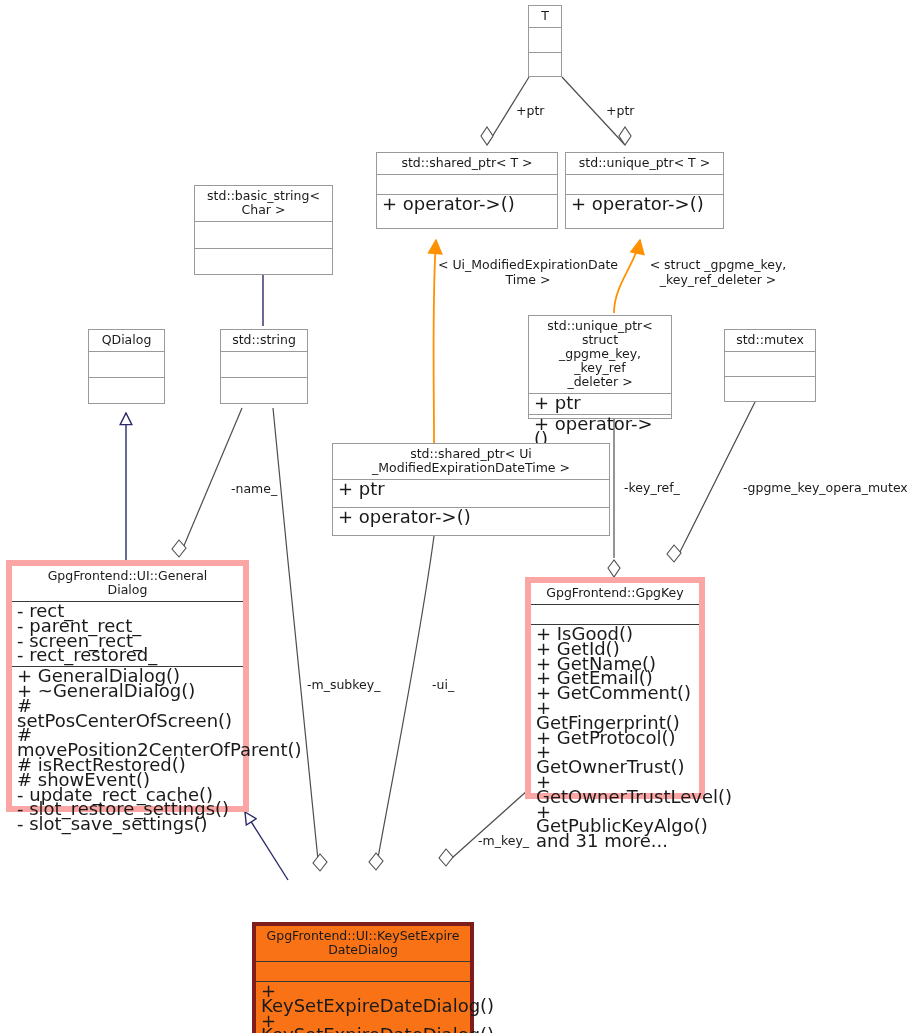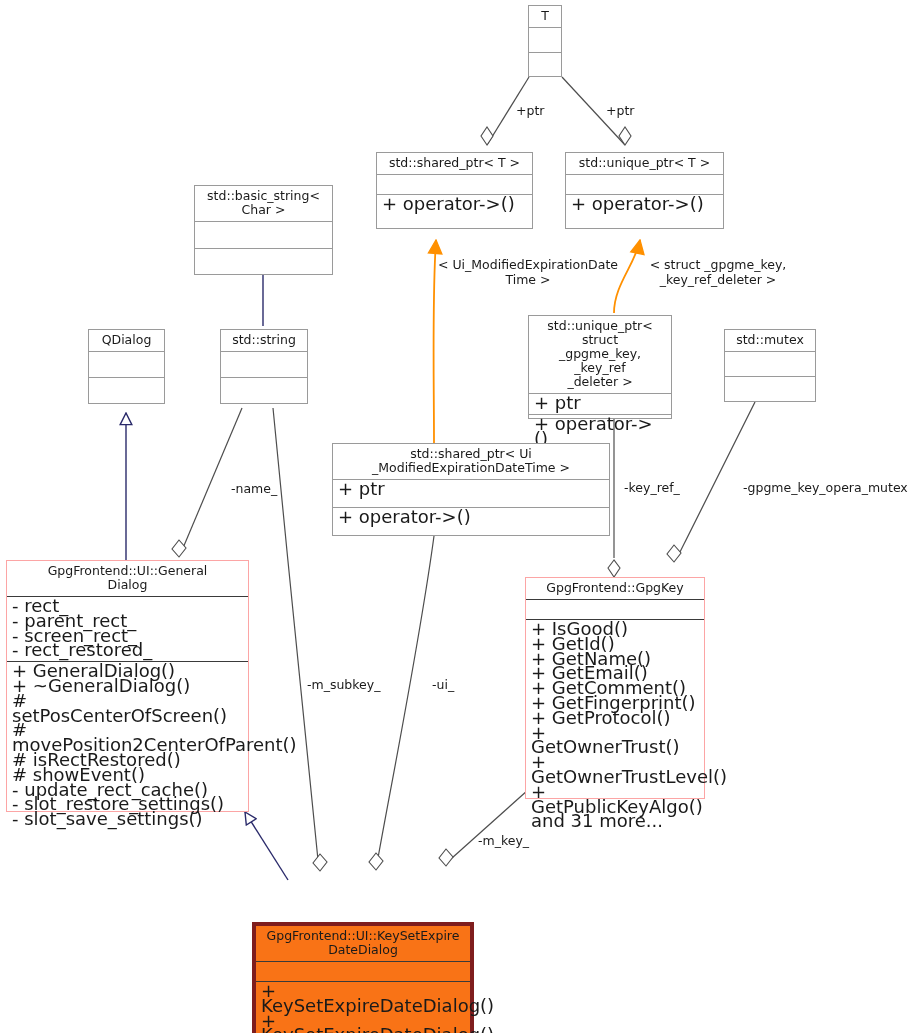--- a/index.html
+++ b/index.html
@@ -27,21 +27,21 @@
   .node {
     position: absolute;
     box-sizing: border-box;
     background: #ffffff;
     border: 1px solid #9a9a9a;
     display: flex;
     flex-direction: column;
     z-index: 5;
   }
   .node.dark {
-    border: 1px solid #fca5a5;
+    border: 6px solid #fca5a5;
   }
   .node.highlight {
     background: #f97316;
     border: 4px solid #7f1d1d;
     margin-top: 44px;
   }
   .node .title {
     text-align: center;
     font-size: 12.5px;
     color: #1a1a1a;
@@ -165,21 +165,21 @@
 
   <div class="node" style="left:194px; top:145px; width:139px; height:90px;margin-top:40px;">
     <div class="title">std::basic_string&lt;
 Char &gt;</div>
     <div class="sep"></div>
     <div class="compartment empty"></div>
     <div class="sep"></div>
     <div class="compartment empty"></div>
   </div>
 
-  <div class="node" style="left:376px; top:152px; width:157px; height:77px;">
+  <div class="node" style="left:376px; top:152px; width:182px; height:77px;">
     <div class="title">std::shared_ptr&lt; T &gt;</div>
     <div class="sep"></div>
     <div class="compartment empty"></div>
     <div class="sep"></div>
     <div class="compartment">+ operator-&gt;()</div>
   </div>
 
   <div class="node" style="left:565px; top:152px; width:159px; height:77px;">
     <div class="title">std::unique_ptr&lt; T &gt;</div>
     <div class="sep"></div>

